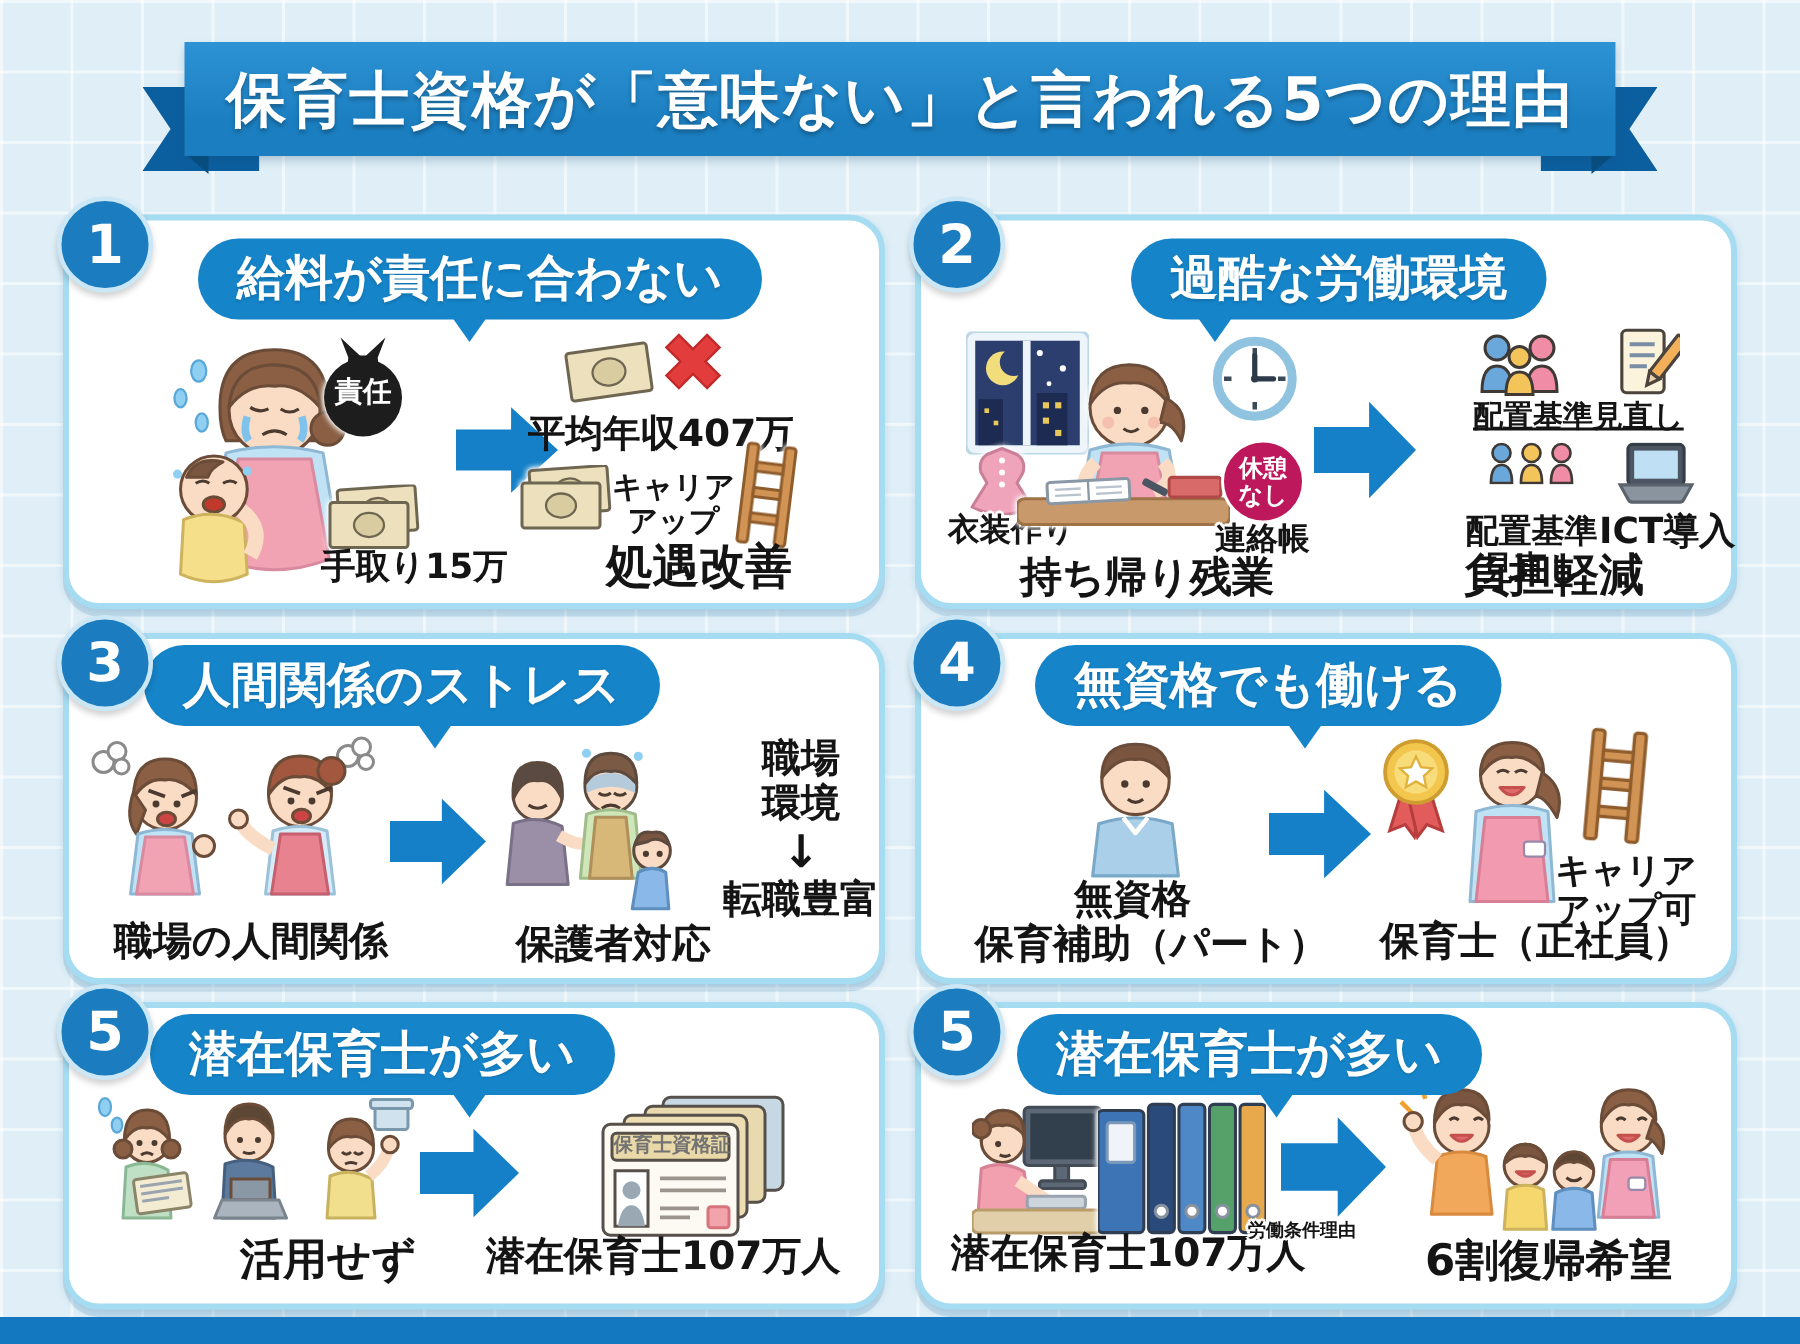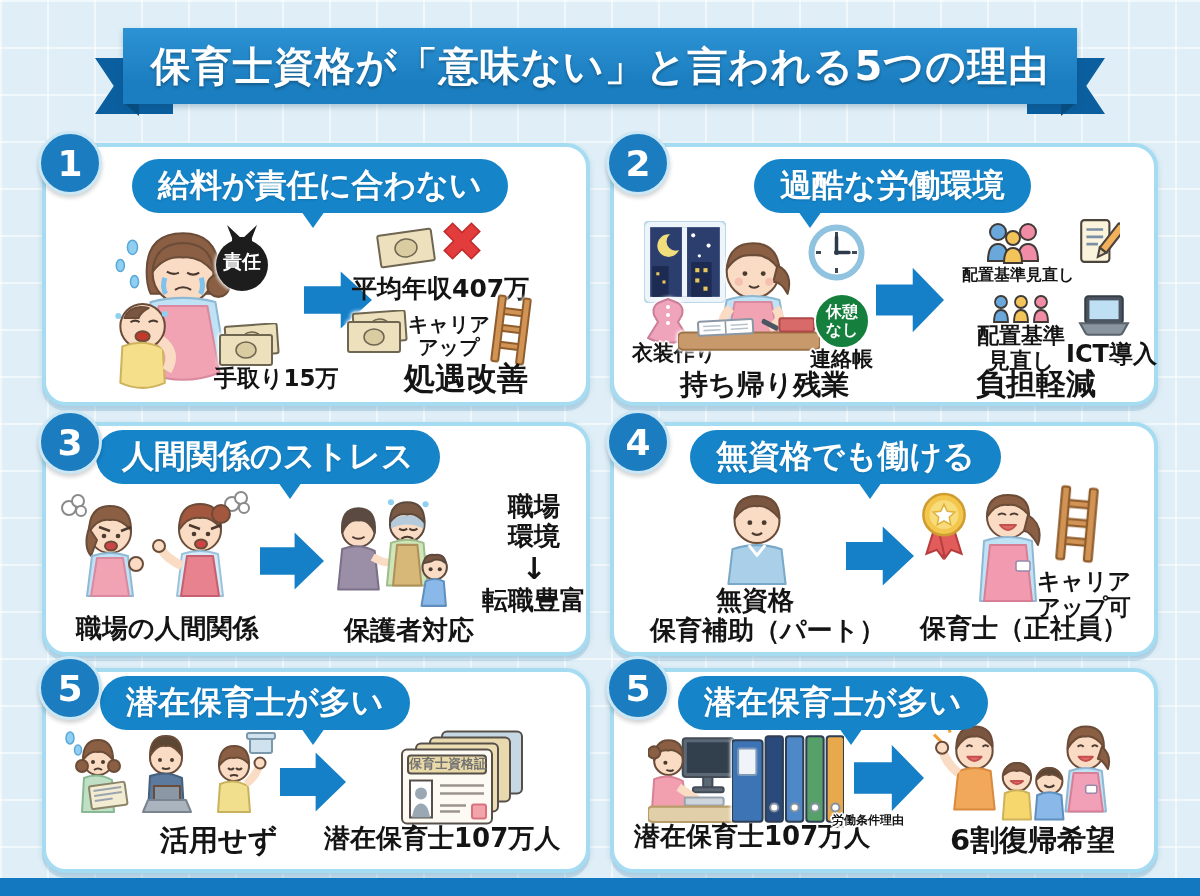--- a/index.html
+++ b/index.html
@@ -54,21 +54,21 @@
     border-color:#1584c9 transparent transparent transparent;
   }
   .arrow{ position:absolute; background:#1580c8;
     clip-path:polygon(0% 28%,54% 28%,54% 4%,100% 50%,54% 96%,54% 72%,0% 72%); }
   .cap{ position:absolute; font-weight:bold; color:#141414; white-space:nowrap; line-height:1.15; }
   .outline-white{ text-shadow:2px 0 #fff,-2px 0 #fff,0 2px #fff,0 -2px #fff,
     1.5px 1.5px #fff,-1.5px -1.5px #fff,1.5px -1.5px #fff,-1.5px 1.5px #fff; }
   .illo{ position:absolute; filter:drop-shadow(0 0 2px #fff) drop-shadow(0 0 1px #fff); }
   .ctr{ text-align:center; }
   .badge-circle{
-    position:absolute; background:#15803d; border-radius:50%; color:#fff; font-weight:bold;
+    position:absolute; background:#be185d; border-radius:50%; color:#fff; font-weight:bold;
     display:flex; flex-direction:column; align-items:center; justify-content:center;
     line-height:1.1; z-index:3; border:2px solid #fff;
   }
   .bottom-band{ position:absolute; left:0; right:0; bottom:0; height:18px; background:#1478c0; }
 </style>
 </head>
 <body>
 
 <div class="ribbon-wrap">
   <div class="ribbon-tail left"></div>
@@ -256,34 +256,34 @@
     </g>
   </svg>
   <svg class="illo" style="left:466px;top:70px;" width="40" height="48" viewBox="0 0 38 46">
     <rect x="1" y="3" width="27" height="40" rx="3" fill="#fbf3dc" stroke="#4a443c" stroke-width="2"></rect>
     <path d="M6,12 h16 M6,19 h16 M6,26 h11" stroke="#7a8fa5" stroke-width="2.5"></path>
     <g transform="rotate(38 28 24)">
       <rect x="24" y="4" width="8" height="30" rx="1" fill="#f2b05a" stroke="#4a443c" stroke-width="2"></rect>
       <path d="M24,34 h8 l-4,8 Z" fill="#e8d2b0" stroke="#4a443c" stroke-width="2"></path>
     </g>
   </svg>
-  <span class="cap" style="left:348px;top:119px;font-size:16px;">配置基準見直し</span>
+  <span class="cap" style="left:368px;top:119px;font-size:20px;text-decoration:underline;">配置基準見直し</span>
 
   <svg class="illo" style="left:378px;top:148px;" width="58" height="28" viewBox="0 0 58 28">
     <g stroke="#3f3a36" stroke-width="1.8">
       <circle cx="9" cy="7" r="6" fill="#6aa8dc"></circle>
         <path d="M2,27 Q2,15 9,15 Q16,15 16,27 Z" fill="#6aa8dc"></path>
       <circle cx="29" cy="7" r="6" fill="#f2c45a"></circle>
         <path d="M22,27 Q22,15 29,15 Q36,15 36,27 Z" fill="#f2c45a"></path>
       <circle cx="49" cy="7" r="6" fill="#f08ca6"></circle>
         <path d="M42,27 Q42,15 49,15 Q56,15 56,27 Z" fill="#f08ca6"></path>
     </g>
   </svg>
   <div class="cap ctr" style="left:352px;top:176px;width:110px;font-size:22px;">
-    <span style="display:block;">配置基準</span>
+    <span style="display:block;margin-top:19px;">配置基準</span>
     <span style="display:block;">見直し</span>
   </div>
   <svg class="illo" style="left:464px;top:148px;" width="52" height="42" viewBox="0 0 50 40">
     <rect x="7" y="1" width="36" height="26" rx="3" fill="#4c5662" stroke="#353d47" stroke-width="2"></rect>
     <rect x="11" y="5" width="28" height="18" fill="#bfe0f4"></rect>
     <path d="M2,27 h46 l-5,9 a3,3 0 0 1 -3,2 h-30 a3,3 0 0 1 -3,-2 Z" fill="#8a949e" stroke="#5a626c" stroke-width="2"></path>
   </svg>
   <span class="cap" style="left:452px;top:194px;font-size:24px;">ICT導入</span>
   <span class="cap" style="left:362px;top:220px;font-size:30px;">負担軽減</span>
 </div>

